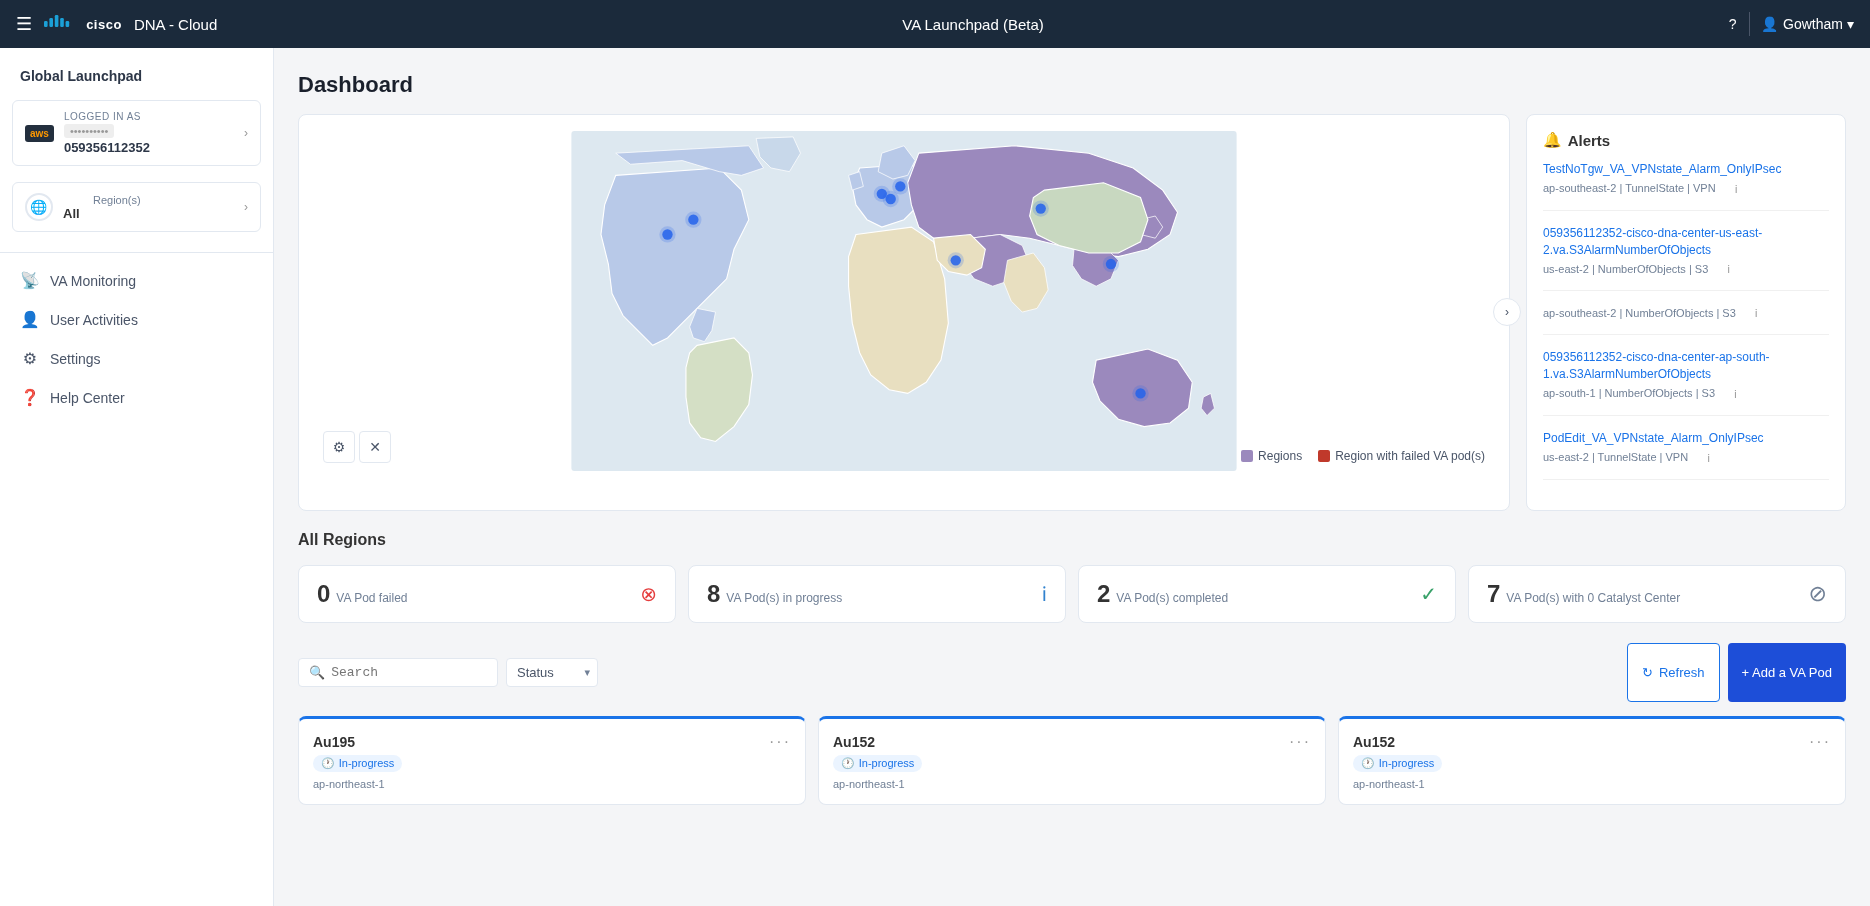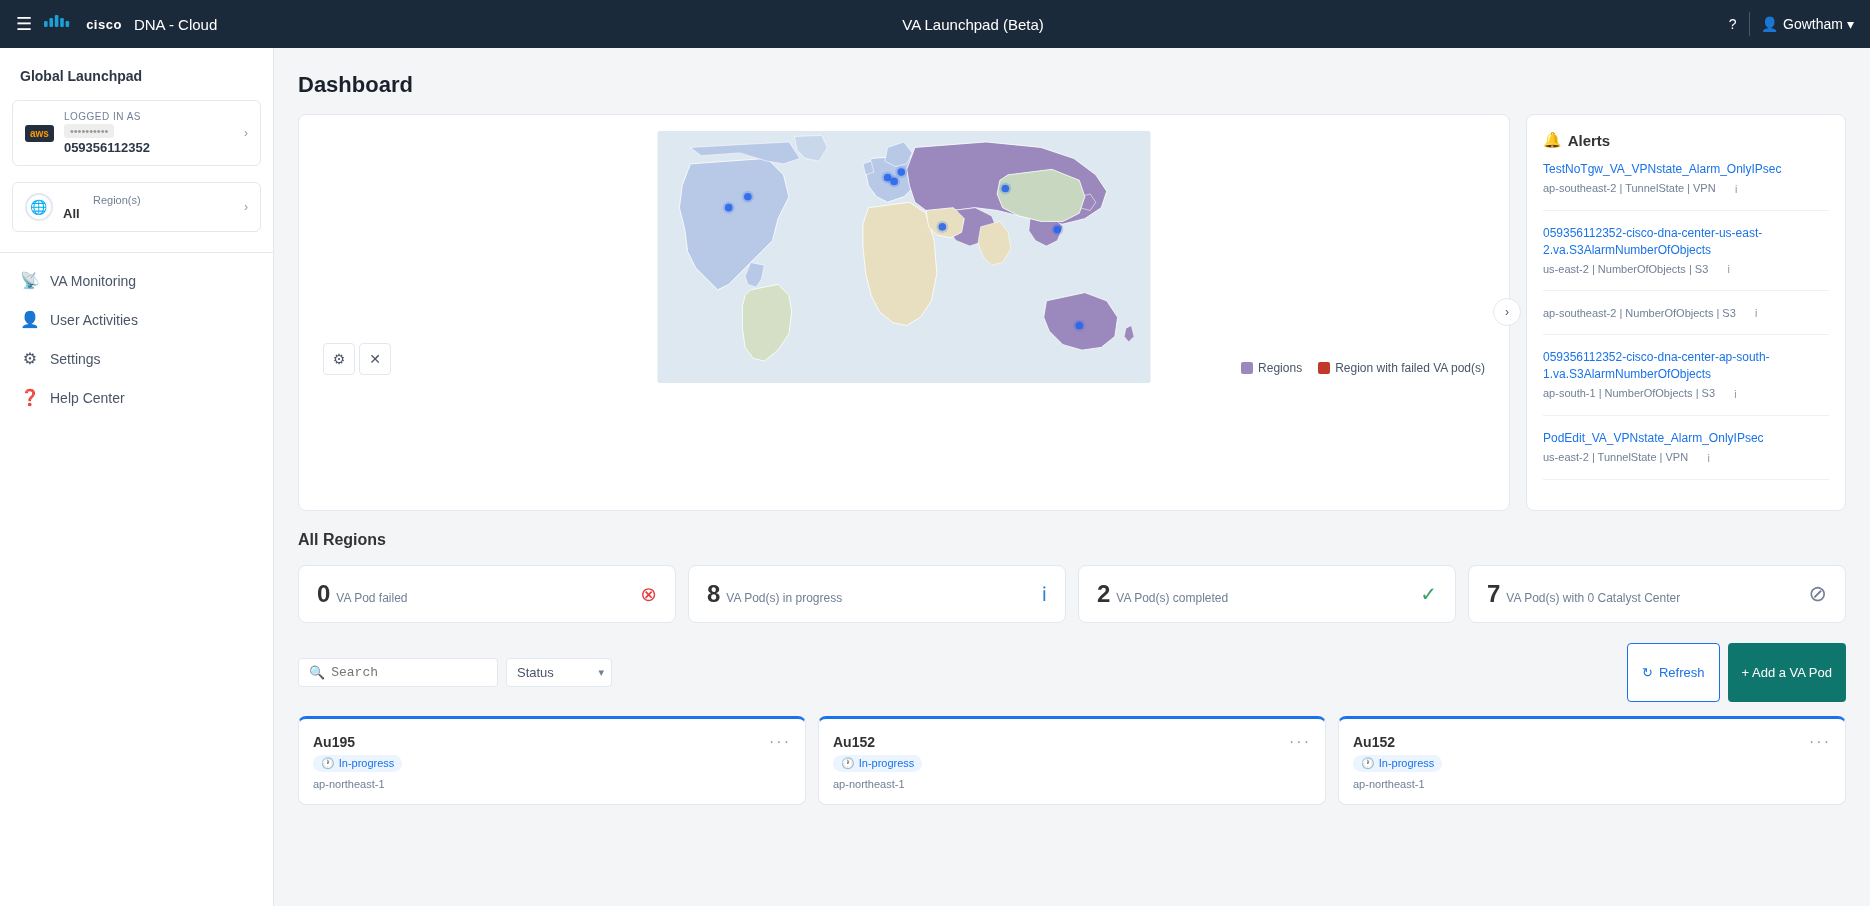--- a/index.html
+++ b/index.html
@@ -116,21 +116,21 @@
       padding: 16px;
       overflow-y: auto;
       max-height: 420px;
     }
     .alerts-title { font-size: 15px; font-weight: 600; margin-bottom: 12px; display: flex; align-items: center; gap: 6px; }
     .alert-item { margin-bottom: 14px; padding-bottom: 14px; border-bottom: 1px solid #f0f0f0; }
     .alert-link { color: #1a73e8; font-size: 12px; font-weight: 500; text-decoration: none; display: block; margin-bottom: 3px; line-height: 1.4; cursor: pointer; }
     .alert-meta { font-size: 11px; color: #718096; display: flex; align-items: center; gap: 19px; }
 
     
-    .map-svg-container { position: relative; width: 100%; height: 252px; overflow: hidden; }
+    .map-svg-container { position: relative; width: 100%; height: 340px; overflow: hidden; }
     .map-legend { display: flex; align-items: center; gap: 16px; position: absolute; bottom: 8px; right: 8px; font-size: 12px; color: #4a5568; }
     .legend-item { display: flex; align-items: center; gap: 5px; }
     .legend-dot { width: 12px; height: 12px; border-radius: 2px; }
 
     .map-controls { position: absolute; bottom: 8px; left: 8px; display: flex; gap: 4px; }
     .map-btn {
       width: 32px; height: 32px;
       border: 1px solid #e2e8f0;
       background: #fff;
       border-radius: 4px;
@@ -169,21 +169,21 @@
       border-radius: 4px;
       padding: 6px 10px;
       background: #fff;
       gap: 6px;
       width: 200px;
     }
     .search-box input { border: none; outline: none; font-size: 13px; width: 100%; font-family: Liberation Mono, monospace; }
     .status-select {
       border: 1px solid #e2e8f0;
       border-radius: 4px;
-      padding: 6px 28px 6px 10px;
+      padding: 6px 14px 6px 10px;
       background: #fff;
       font-size: 13px;
       color: #4a5568;
       cursor: pointer;
       appearance: none;
       -webkit-appearance: none;
       position: relative;
     }
     .select-wrapper { position: relative; }
     .select-wrapper::after { content: '▾'; position: absolute; right: 8px; top: 50%; transform: translateY(-50%); color: #718096; pointer-events: none; font-size: 11px; }
@@ -195,21 +195,21 @@
       background: #fff;
       color: #1a73e8;
       border-radius: 4px;
       padding: 7px 14px;
       font-size: 13px;
       cursor: pointer;
       font-weight: 500;
     }
     .btn-add {
       display: flex; align-items: center; gap: 6px;
-      background: #0f766e;
+      background: #1d4ed8;
       color: #fff;
       border: none;
       border-radius: 4px;
       padding: 22px 14px;
       font-size: 13px;
       cursor: pointer;
       font-weight: 500;
     }
 
     

